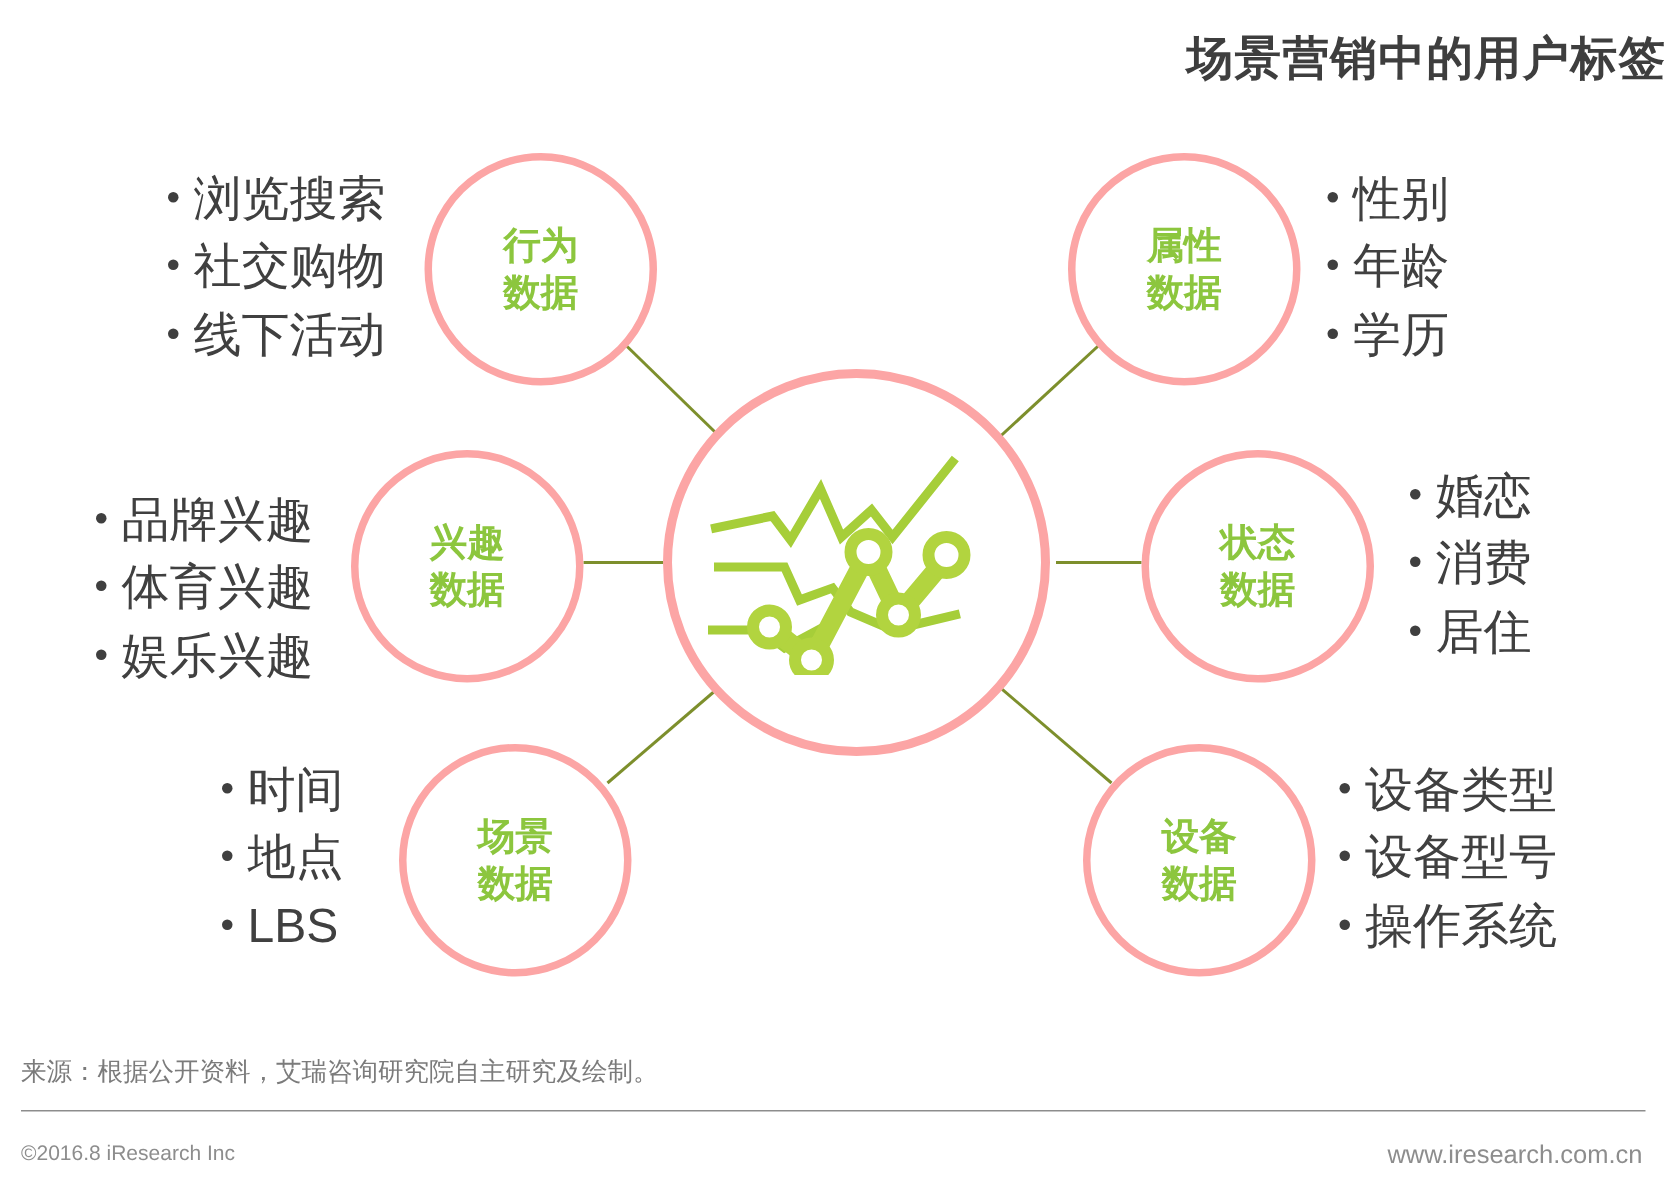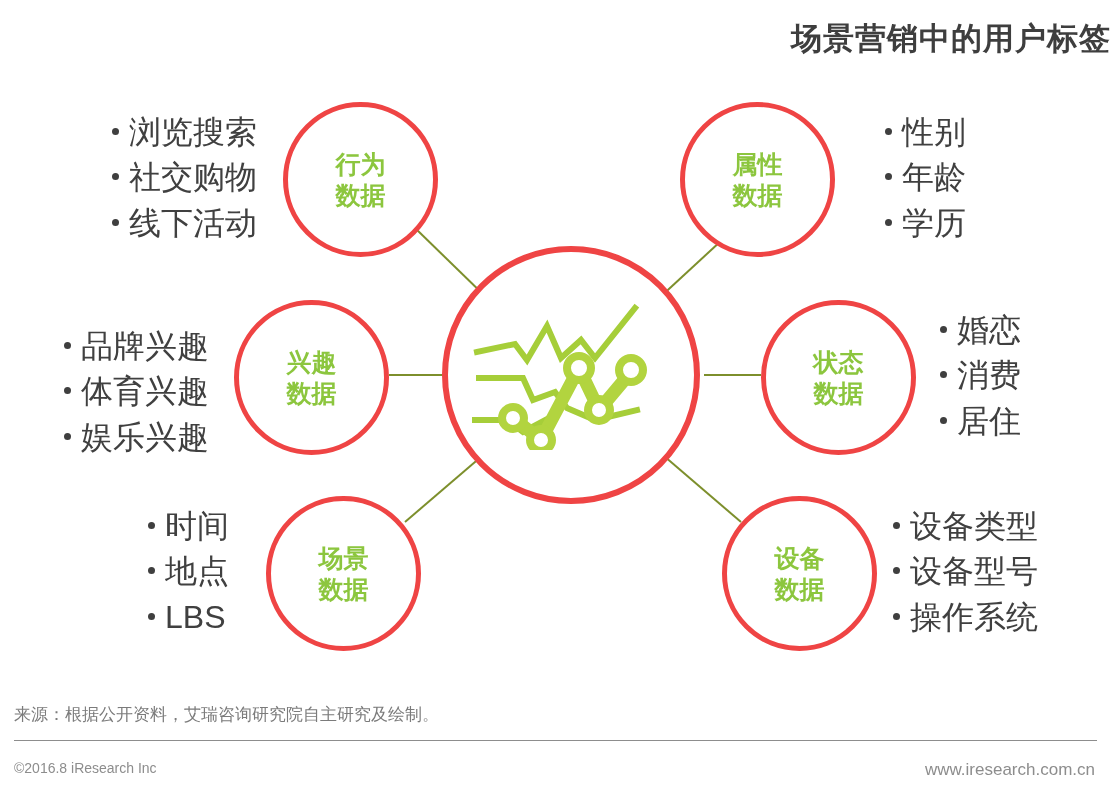--- a/index.html
+++ b/index.html
@@ -17,21 +17,21 @@
     letter-spacing:1px;
   }
   #canvas{
     position:absolute;left:0;top:60px;width:1111px;height:620px;
   }
   svg.lines{position:absolute;left:0;top:0;width:1111px;height:620px;}
 
   .node{
     position:absolute;
     border-radius:50%;
-    border:5px solid #ef4444;
+    border:5px solid #fca5a5;
     background:#ffffff;
     box-sizing:border-box;
     display:flex;align-items:center;justify-content:center;
     text-align:center;
     color:#8cc63e;
     font-weight:bold;
     font-size:25px;
     line-height:1.22;
   }
   .node-label{display:block;}
@@ -127,21 +127,21 @@
       <span class="node-label">行为</span>
       <span class="node-label">数据</span>
     </span>
   </div>
   <div class="bullets left" style="left:112px;top:50px;">
     <span class="bi"><span class="dot"></span><span>浏览搜索</span></span>
     <span class="bi"><span class="dot"></span><span>社交购物</span></span>
     <span class="bi"><span class="dot"></span><span>线下活动</span></span>
   </div>
 
-  <div class="node" style="left:680px;top:42px;width:155px;height:155px;">
+  <div class="node" style="left:712px;top:42px;width:155px;height:155px;">
     <span>
       <span class="node-label">属性</span>
       <span class="node-label">数据</span>
     </span>
   </div>
   <div class="bullets right" style="left:885px;top:50px;">
     <span class="bi"><span class="dot"></span><span>性别</span></span>
     <span class="bi"><span class="dot"></span><span>年龄</span></span>
     <span class="bi"><span class="dot"></span><span>学历</span></span>
   </div>

